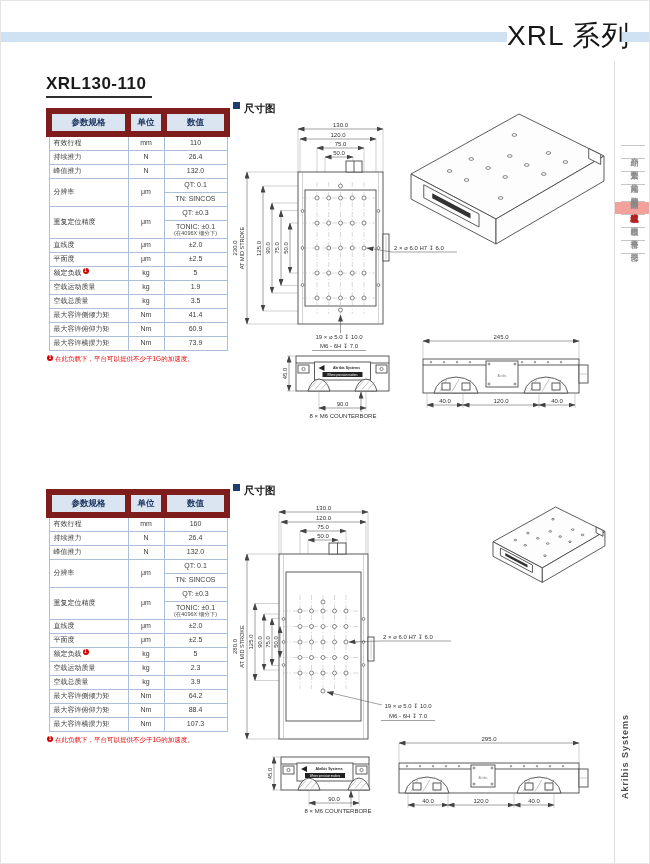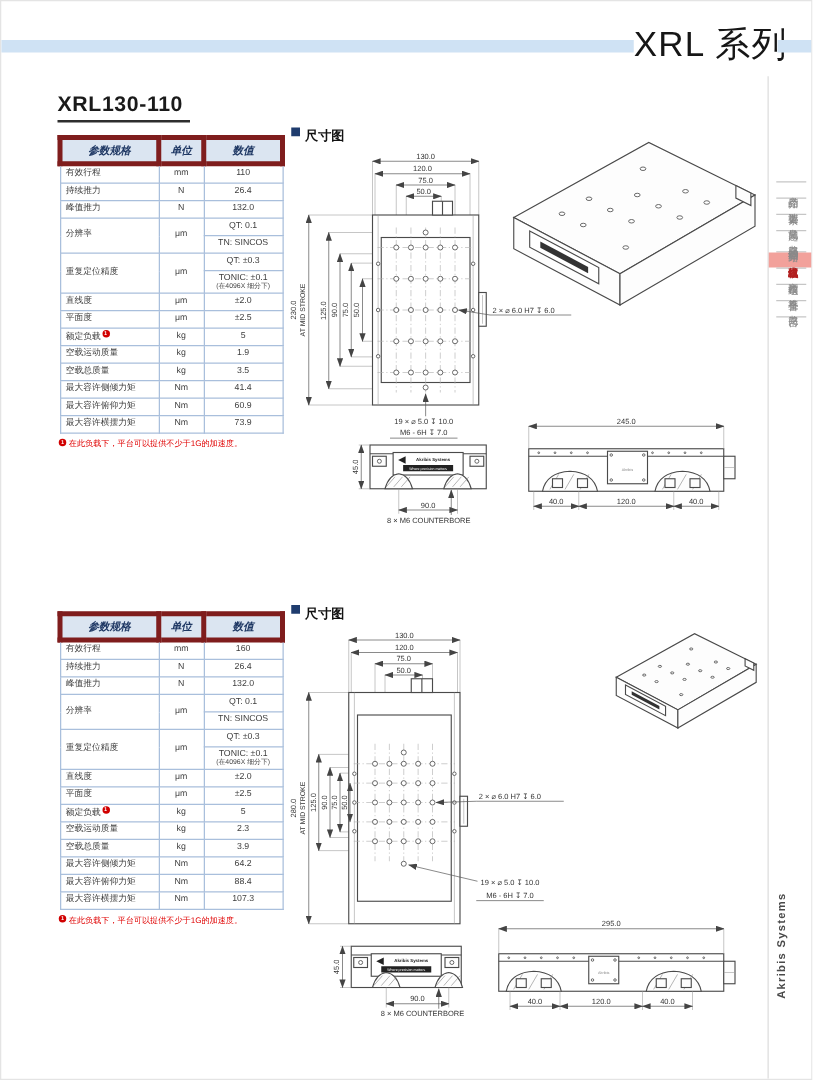--- a/index.html
+++ b/index.html
@@ -11,21 +11,21 @@
   .band.r{left:621px;width:29px;}
   .series-title{position:absolute;left:506px;top:16px;width:115px;text-align:center;
         font-size:28px;color:#161616;letter-spacing:1px;white-space:nowrap;}
   
   .section{position:absolute;left:0;width:562px;}
   .model-title{position:absolute;left:45px;margin:0;font-size:17px;font-weight:600;color:#1a1a1a;
         border-bottom:2px solid #2e2e2e;padding:0 6px 2px 0;letter-spacing:0.5px;}
   .tablewrap{position:absolute;left:45px;width:178px;}
   table.spec{border-collapse:collapse;width:178px;border:1px solid #7f9ec7;table-layout:fixed;}
   table.spec th{background:#dbe5f1;color:#1f3864;font-size:8.5px;font-weight:bold;height:15px;
-        border:4px solid #7f1d1d;padding:1px 2px;font-style:italic;}
+        border:6px solid #7f1d1d;padding:1px 2px;}
   table.spec td{border:1px solid #a9bfdc;font-size:7px;color:#3d3d3d;padding:1.5px 3px;height:10px;
         text-align:center;vertical-align:middle;line-height:1.15;}
   table.spec td.p{text-align:left;padding-left:4px;}
   .vsub{font-size:5.5px;color:#4a4a4a;line-height:1;}
   .badge{display:inline-block;width:6px;height:6px;border-radius:50%;background:#d10000;color:#fff;
         font-size:4.5px;line-height:6px;text-align:center;vertical-align:super;margin-left:1px;font-weight:bold;}
   .footnote{margin-top:4px;font-size:6.5px;color:#e00000;display:flex;align-items:flex-start;gap:2px;}
   .dim-label{position:absolute;font-size:10.5px;font-weight:bold;color:#111;display:flex;align-items:flex-start;}
   .dim-label .sq{width:7px;height:7px;background:#1f3c6e;display:inline-block;margin-right:4px;}
   svg.draw{position:absolute;left:230px;}

